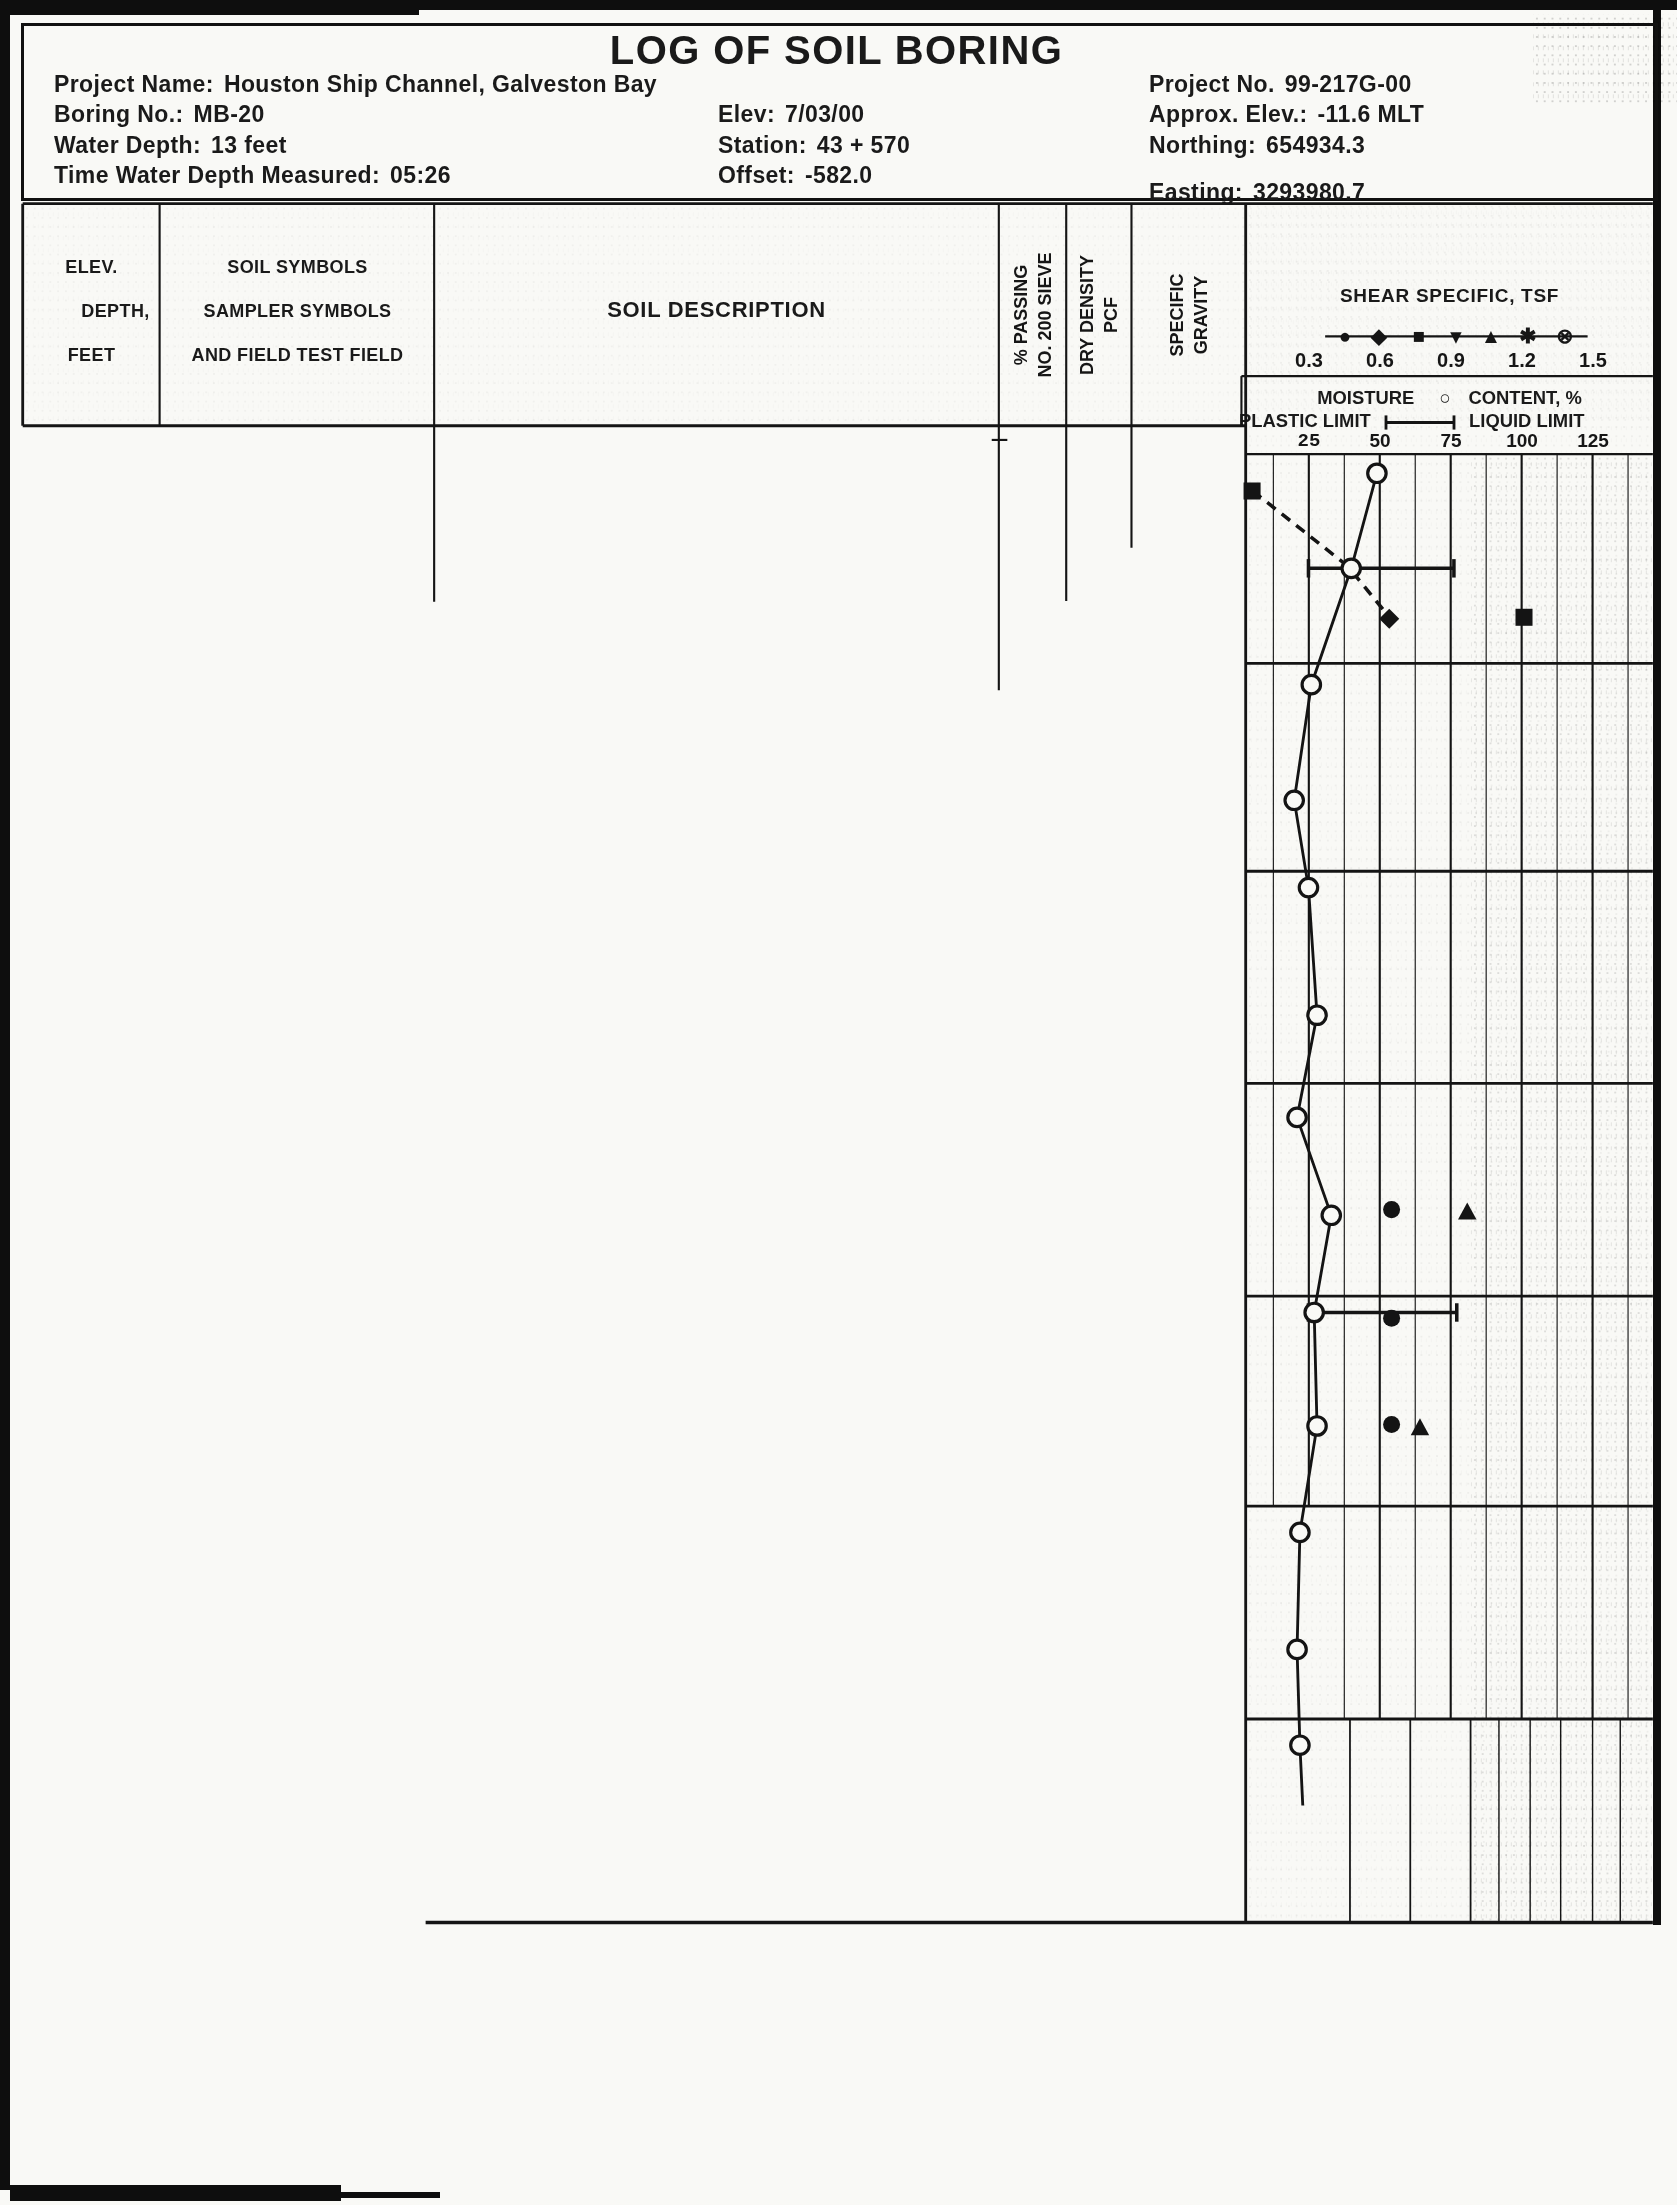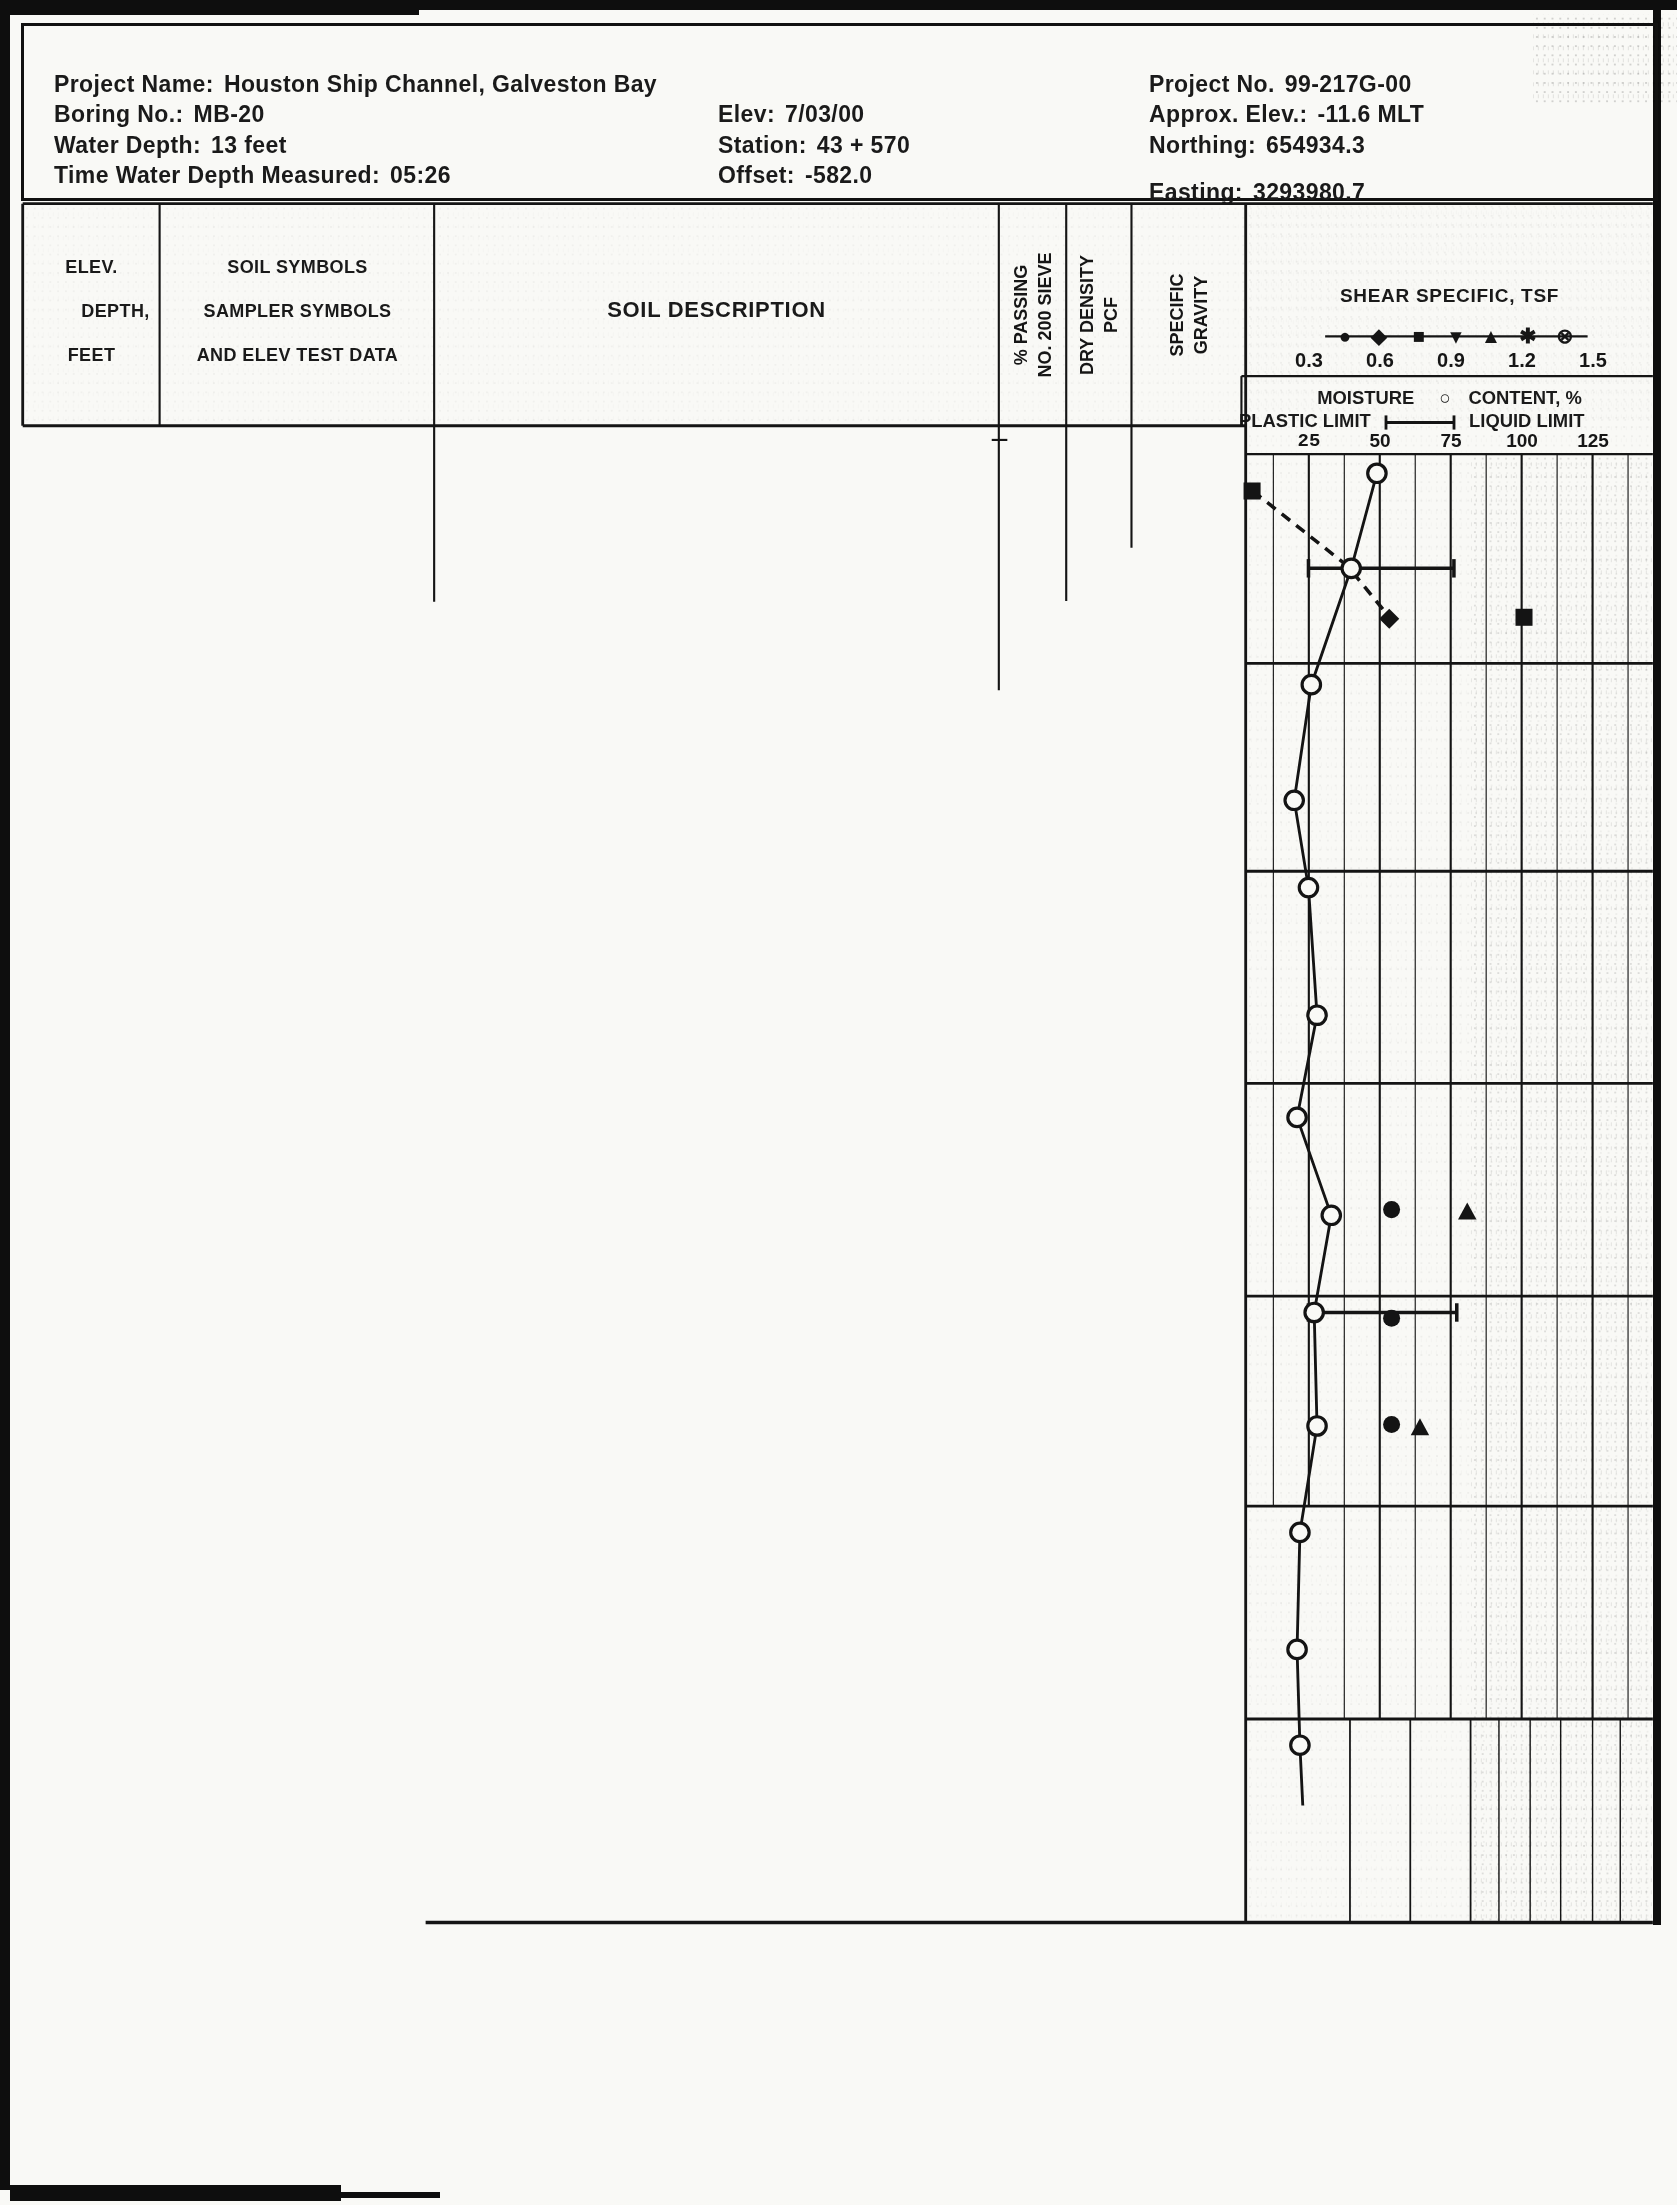--- a/index.html
+++ b/index.html
@@ -33,20 +33,21 @@
   <div class="abs ink" style="left:1653px;top:5.7px;width:7.8px;height:1919px;"></div>
   <div class="abs ink" style="left:10px;top:2185px;width:331px;height:15.6px;"></div>
   <div class="abs ink" style="left:341px;top:2192px;width:99px;height:5.7px;"></div>
 
   <div class="speckle" style="left:1471px;top:454px;width:182px;height:1467px;opacity:.55;"></div>
   <div class="speckle" style="left:1246px;top:202px;width:407px;height:1719px;opacity:.22;"></div>
   <div class="speckle" style="left:1533px;top:14px;width:145px;height:92px;opacity:.8;"></div>
   <div class="speckle" style="left:23px;top:204px;width:1631px;height:220px;opacity:.18;"></div>
 
   <div class="abs" style="left:21px;top:23px;width:1631px;height:172px;border:3.5px solid #111;"></div>
+  <div class="txt ctr" style="left:21px;top:28px;width:1631px;font-size:40px;letter-spacing:1.4px;">LOG OF SOIL BORING</div>
 
   <div class="txt hdr-row" style="left:54px;top:71px;">
     <span class="lab">Project Name:</span><span>Houston Ship Channel, Galveston Bay</span>
   </div>
   <div class="txt hdr-row" style="left:54px;top:101px;">
     <span class="lab">Boring No.:</span><span>MB-20</span>
   </div>
   <div class="txt hdr-row" style="left:54px;top:132px;">
     <span class="lab">Water Depth:</span><span>13 feet</span>
   </div>
@@ -76,21 +77,21 @@
   <div class="txt hdr-row" style="left:1149px;top:146px;margin-top:33px;">
     <span class="lab">Easting:</span><span>3293980.7</span>
   </div>
 
   <div class="txt colhead ctr" style="left:23px;top:257px;width:137px;">ELEV.</div>
   <div class="txt colhead ctr" style="left:23px;top:301px;width:149px;padding-left:18px;">DEPTH,</div>
   <div class="txt colhead ctr" style="left:23px;top:345px;width:137px;">FEET</div>
 
   <div class="txt colhead ctr" style="left:160px;top:257px;width:275px;">SOIL SYMBOLS</div>
   <div class="txt colhead ctr" style="left:160px;top:301px;width:275px;">SAMPLER SYMBOLS</div>
-  <div class="txt colhead ctr" style="left:160px;top:345px;width:275px;">AND ELEV TEST DATA</div>
+  <div class="txt colhead ctr" style="left:160px;top:345px;width:275px;">AND FIELD TEST FIELD</div>
 
   <div class="txt ctr" style="left:434px;top:297px;width:565px;font-size:22px;letter-spacing:0.7px;">SOIL DESCRIPTION</div>
 
   <div class="vwrap" style="left:999px;top:204px;width:67px;height:222px;">
     <div class="vtext"><span>% PASSING</span><br>
     <span>NO. 200 SIEVE</span></div>
   </div>
   <div class="vwrap" style="left:1066px;top:204px;width:65px;height:222px;">
     <div class="vtext"><span>DRY DENSITY</span><br>
     <span>PCF</span></div>

